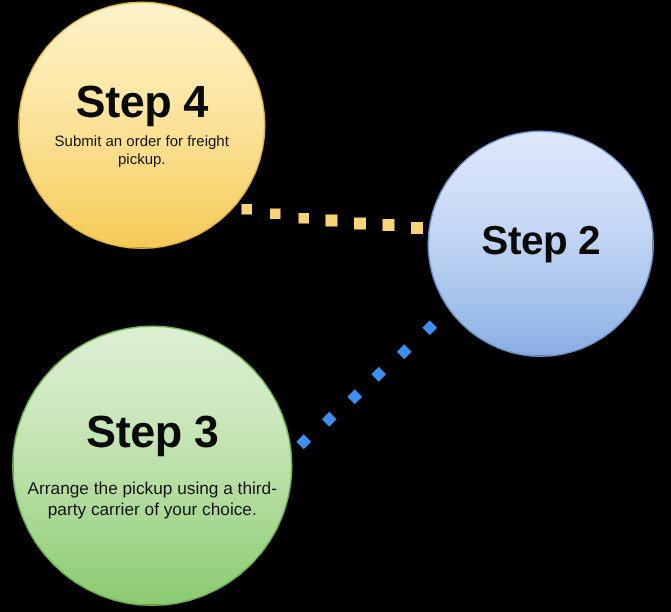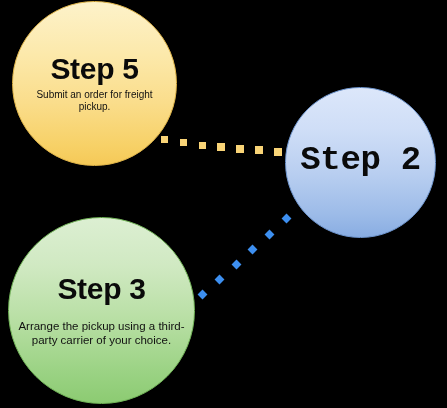--- a/index.html
+++ b/index.html
@@ -55,21 +55,21 @@
 
   
   #node-step2 {
     left: 285px;
     top: 87px;
     width: 151px;
     height: 151px;
     background: linear-gradient(to bottom, #dce7fa 0%, #cfdef7 28%, #b8cef0 58%, #9cbbe8 85%, #89ade2 100%);
     border: 1px solid #6f96cf;
   }
-  #node-step2 .node-title { font-size: 34px; margin-bottom: 5px; font-family: Liberation Mono, monospace; }
+  #node-step2 .node-title { font-size: 27px; margin-bottom: 5px; }
   #node-step2 .node-desc  { font-size: 11px; width: 120px; }
 
   
   #node-step3 {
     left: 8px;
     top: 217px;
     width: 187px;
     height: 187px;
     background: linear-gradient(to bottom, #dcefd2 0%, #d0e9c2 26%, #b8dfa4 55%, #9cd385 82%, #8ccb72 100%);
     border: 1px solid #72b558;
@@ -115,21 +115,21 @@
       <span class="dot-diamond" style="left: 299.5px; top: 200.5px; width: 7px; height: 7px; background: rgb(61, 143, 240);"></span>
       <span class="dot-diamond" style="left: 282.5px; top: 214.5px; width: 7px; height: 7px; background: rgb(61, 143, 240);"></span>
       <span class="dot-diamond" style="left: 265.5px; top: 230.5px; width: 7px; height: 7px; background: rgb(61, 143, 240);"></span>
       <span class="dot-diamond" style="left: 248.5px; top: 245.5px; width: 7px; height: 7px; background: rgb(61, 143, 240);"></span>
       <span class="dot-diamond" style="left: 232.5px; top: 260.5px; width: 7px; height: 7px; background: rgb(61, 143, 240);"></span>
       <span class="dot-diamond" style="left: 215.5px; top: 275.5px; width: 7px; height: 7px; background: rgb(61, 143, 240);"></span>
       <span class="dot-diamond" style="left: 198.5px; top: 290.5px; width: 7px; height: 7px; background: rgb(61, 143, 240);"></span>
     </div>
 
   <div class="node" id="node-step1">
-    <div class="node-title">Step 5</div>
+    <div class="node-title">Step 4</div>
     <div class="node-desc">Submit an order for freight pickup.</div>
   </div>
 
   <div class="node" id="node-step2">
     <div class="node-title">Step 2</div>
   </div>
 
   <div class="node" id="node-step3">
     <div class="node-title">Step 3</div>
     <div class="node-desc">Arrange the pickup using a third-party carrier of your choice.</div>

